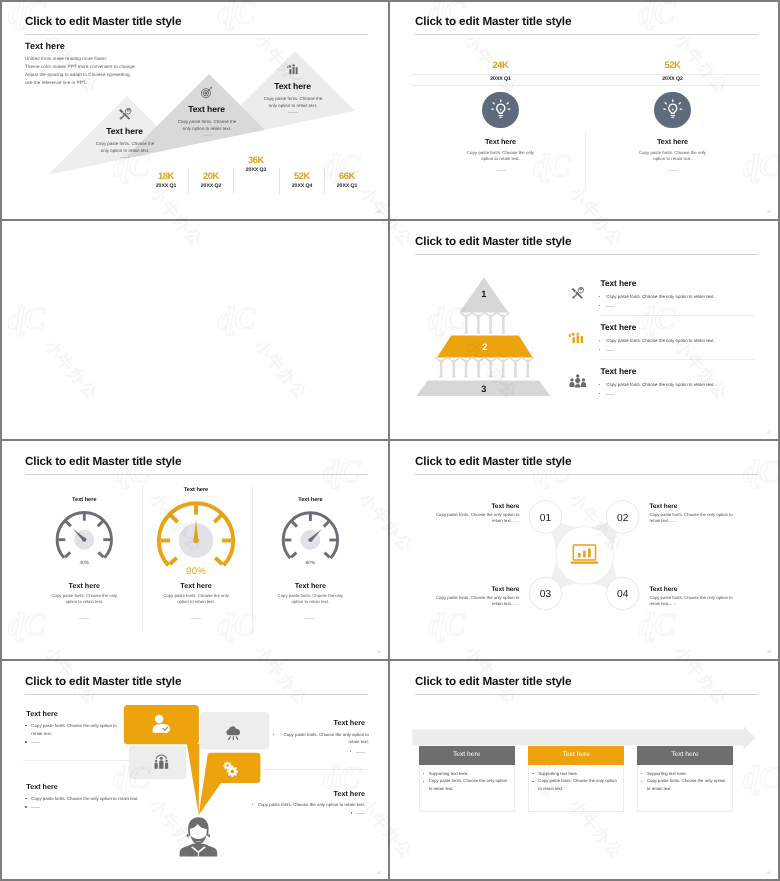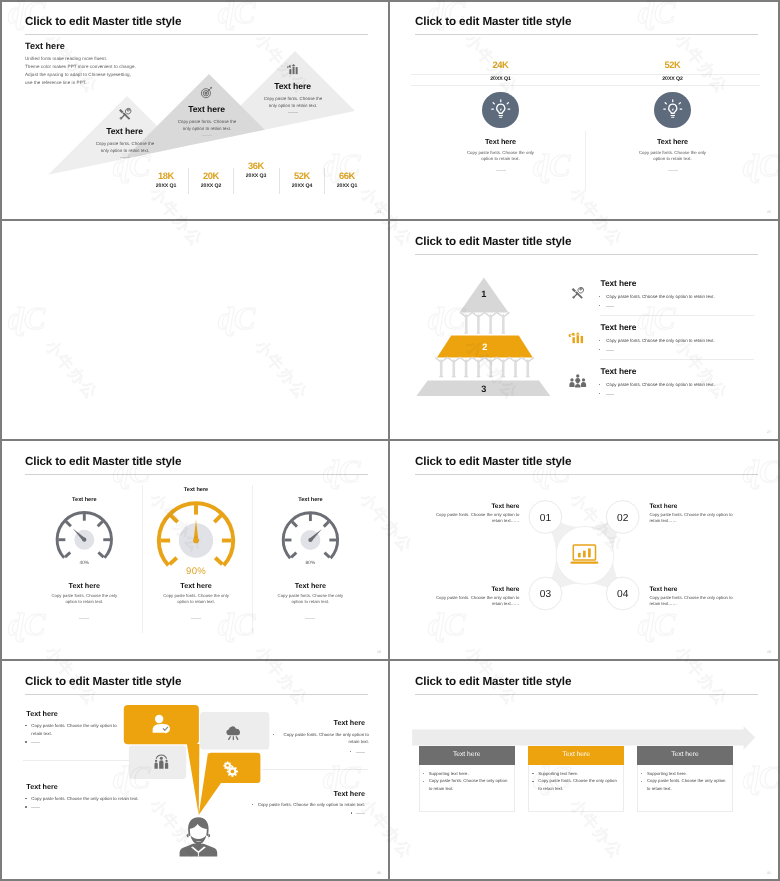--- a/index.html
+++ b/index.html
@@ -160,21 +160,21 @@
     <div class="tri-dash" style="left:288px;top:112px"></div>
 
     <div class="kpi" style="left:144px;top:169.5px">
       <div class="v">18K</div>
       <div class="l">20XX Q1</div>
     </div>
     <div class="kpi" style="left:189px;top:169.5px">
       <div class="v">20K</div>
       <div class="l">20XX Q2</div>
     </div>
-    <div class="kpi" style="left:234px;top:160px">
+    <div class="kpi" style="left:234px;top:154px">
       <div class="v">36K</div>
       <div class="l">20XX Q3</div>
     </div>
     <div class="kpi" style="left:280px;top:169.5px">
       <div class="v">52K</div>
       <div class="l">20XX Q4</div>
     </div>
     <div class="kpi" style="left:325px;top:169.5px">
       <div class="v">66K</div>
       <div class="l">20XX Q1</div>

